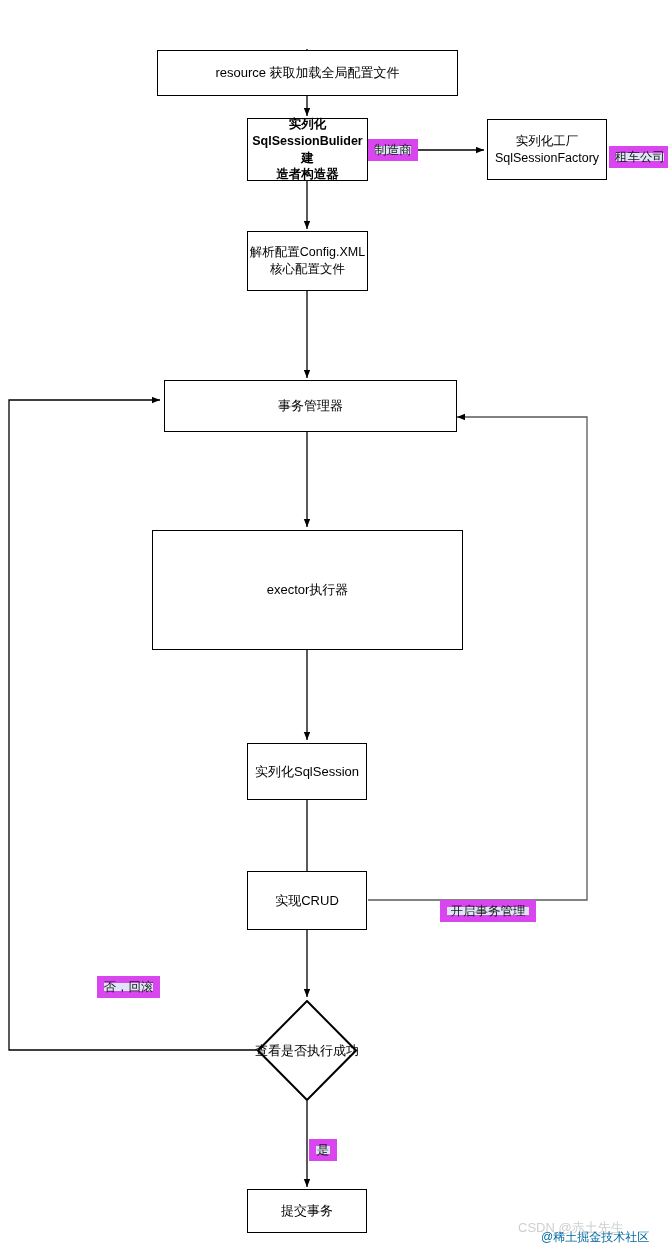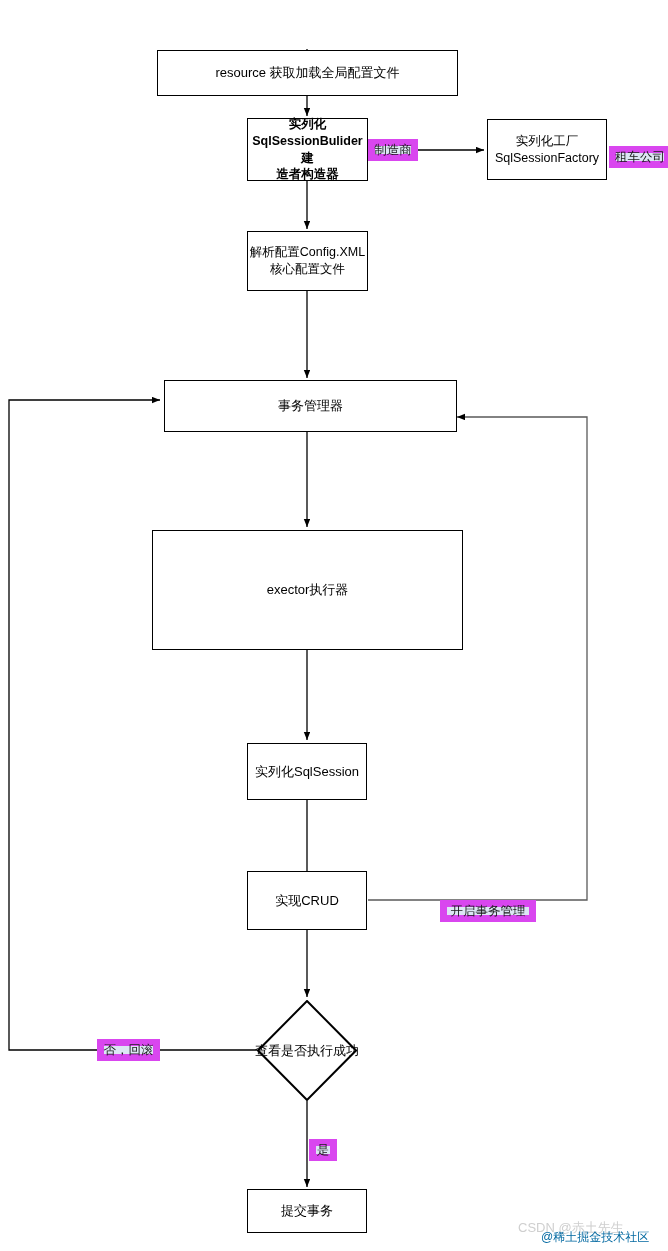--- a/index.html
+++ b/index.html
@@ -178,21 +178,21 @@
   </div>
 
   <div class="edge-label" style="left:609px; top:146px; width:62px; height:22px;">
     <span>租车公司</span>
   </div>
 
   <div class="edge-label" style="left:440px; top:870px; width:96px; height:22px;margin-top:30px;">
     <span>开启事务管理</span>
   </div>
 
-  <div class="edge-label" style="left:97px; top:1039px; width:63px; height:22px;">
+  <div class="edge-label" style="left:97px; top:976px; width:63px; height:22px;">
     <span>否，回滚</span>
   </div>
 
   <div class="edge-label" style="left:309px; top:1139px; width:28px; height:22px;">
     <span>是</span>
   </div>
 
   <div class="watermark" style="left:518px; top:1219px;">
     <span>CSDN @赤土先生</span>
   </div>

